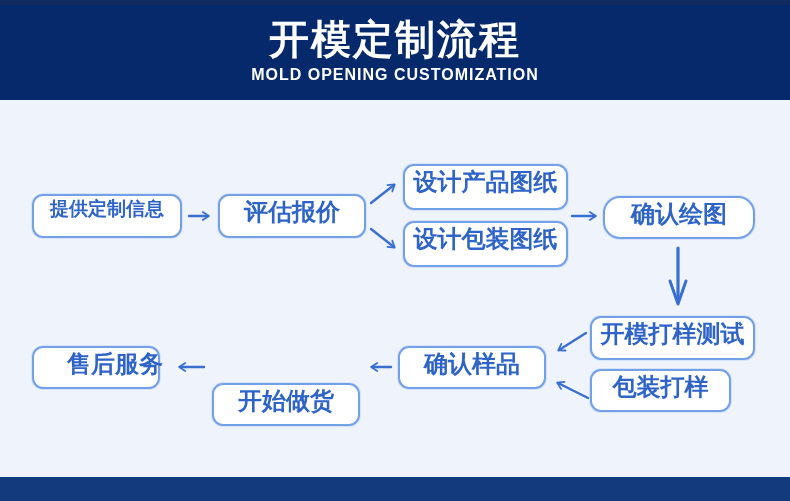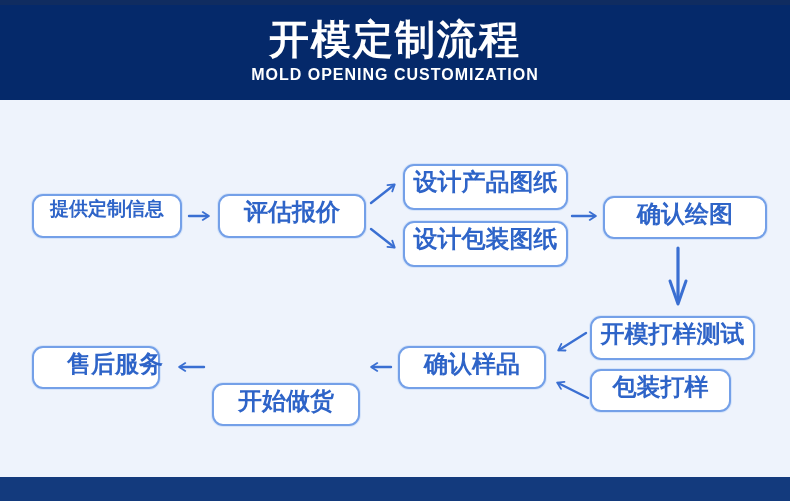--- a/index.html
+++ b/index.html
@@ -62,21 +62,21 @@
     color: #2e64c8;
     font-weight: bold;
     font-size: 24px;
     white-space: nowrap;
   }
 
   .box-provide-info      { left: 32px;  top: 194px; width: 150px; height: 44px; font-size: 19px; }
   .box-evaluate-quote    { left: 218px; top: 194px; width: 148px; height: 44px; }
   .box-design-product    { left: 403px; top: 164px; width: 165px; height: 46px; }
   .box-design-packaging  { left: 403px; top: 221px; width: 165px; height: 46px; font-family: Liberation Serif, serif; }
-  .box-confirm-drawing   { left: 603px; top: 196px; width: 164px; height: 43px; }
+  .box-confirm-drawing   { left: 603px; top: 196px; width: 152px; height: 43px; border-radius: 17px; }
   .box-mold-sample-test  { left: 590px; top: 316px; width: 165px; height: 44px; }
   .box-packaging-sample  { left: 590px; top: 369px; width: 141px; height: 43px; }
   .box-confirm-sample    { left: 398px; top: 346px; width: 148px; height: 43px; }
   .box-start-production  { left: 212px; top: 346px; width: 148px; height: 43px; margin-top: 37px; }
   .box-after-sales       { left: 32px;  top: 346px; width: 128px; height: 43px; padding-left: 38px; }
 
   .arrow-layer {
     position: absolute;
     top: 0; left: 0;
     width: 790px;

